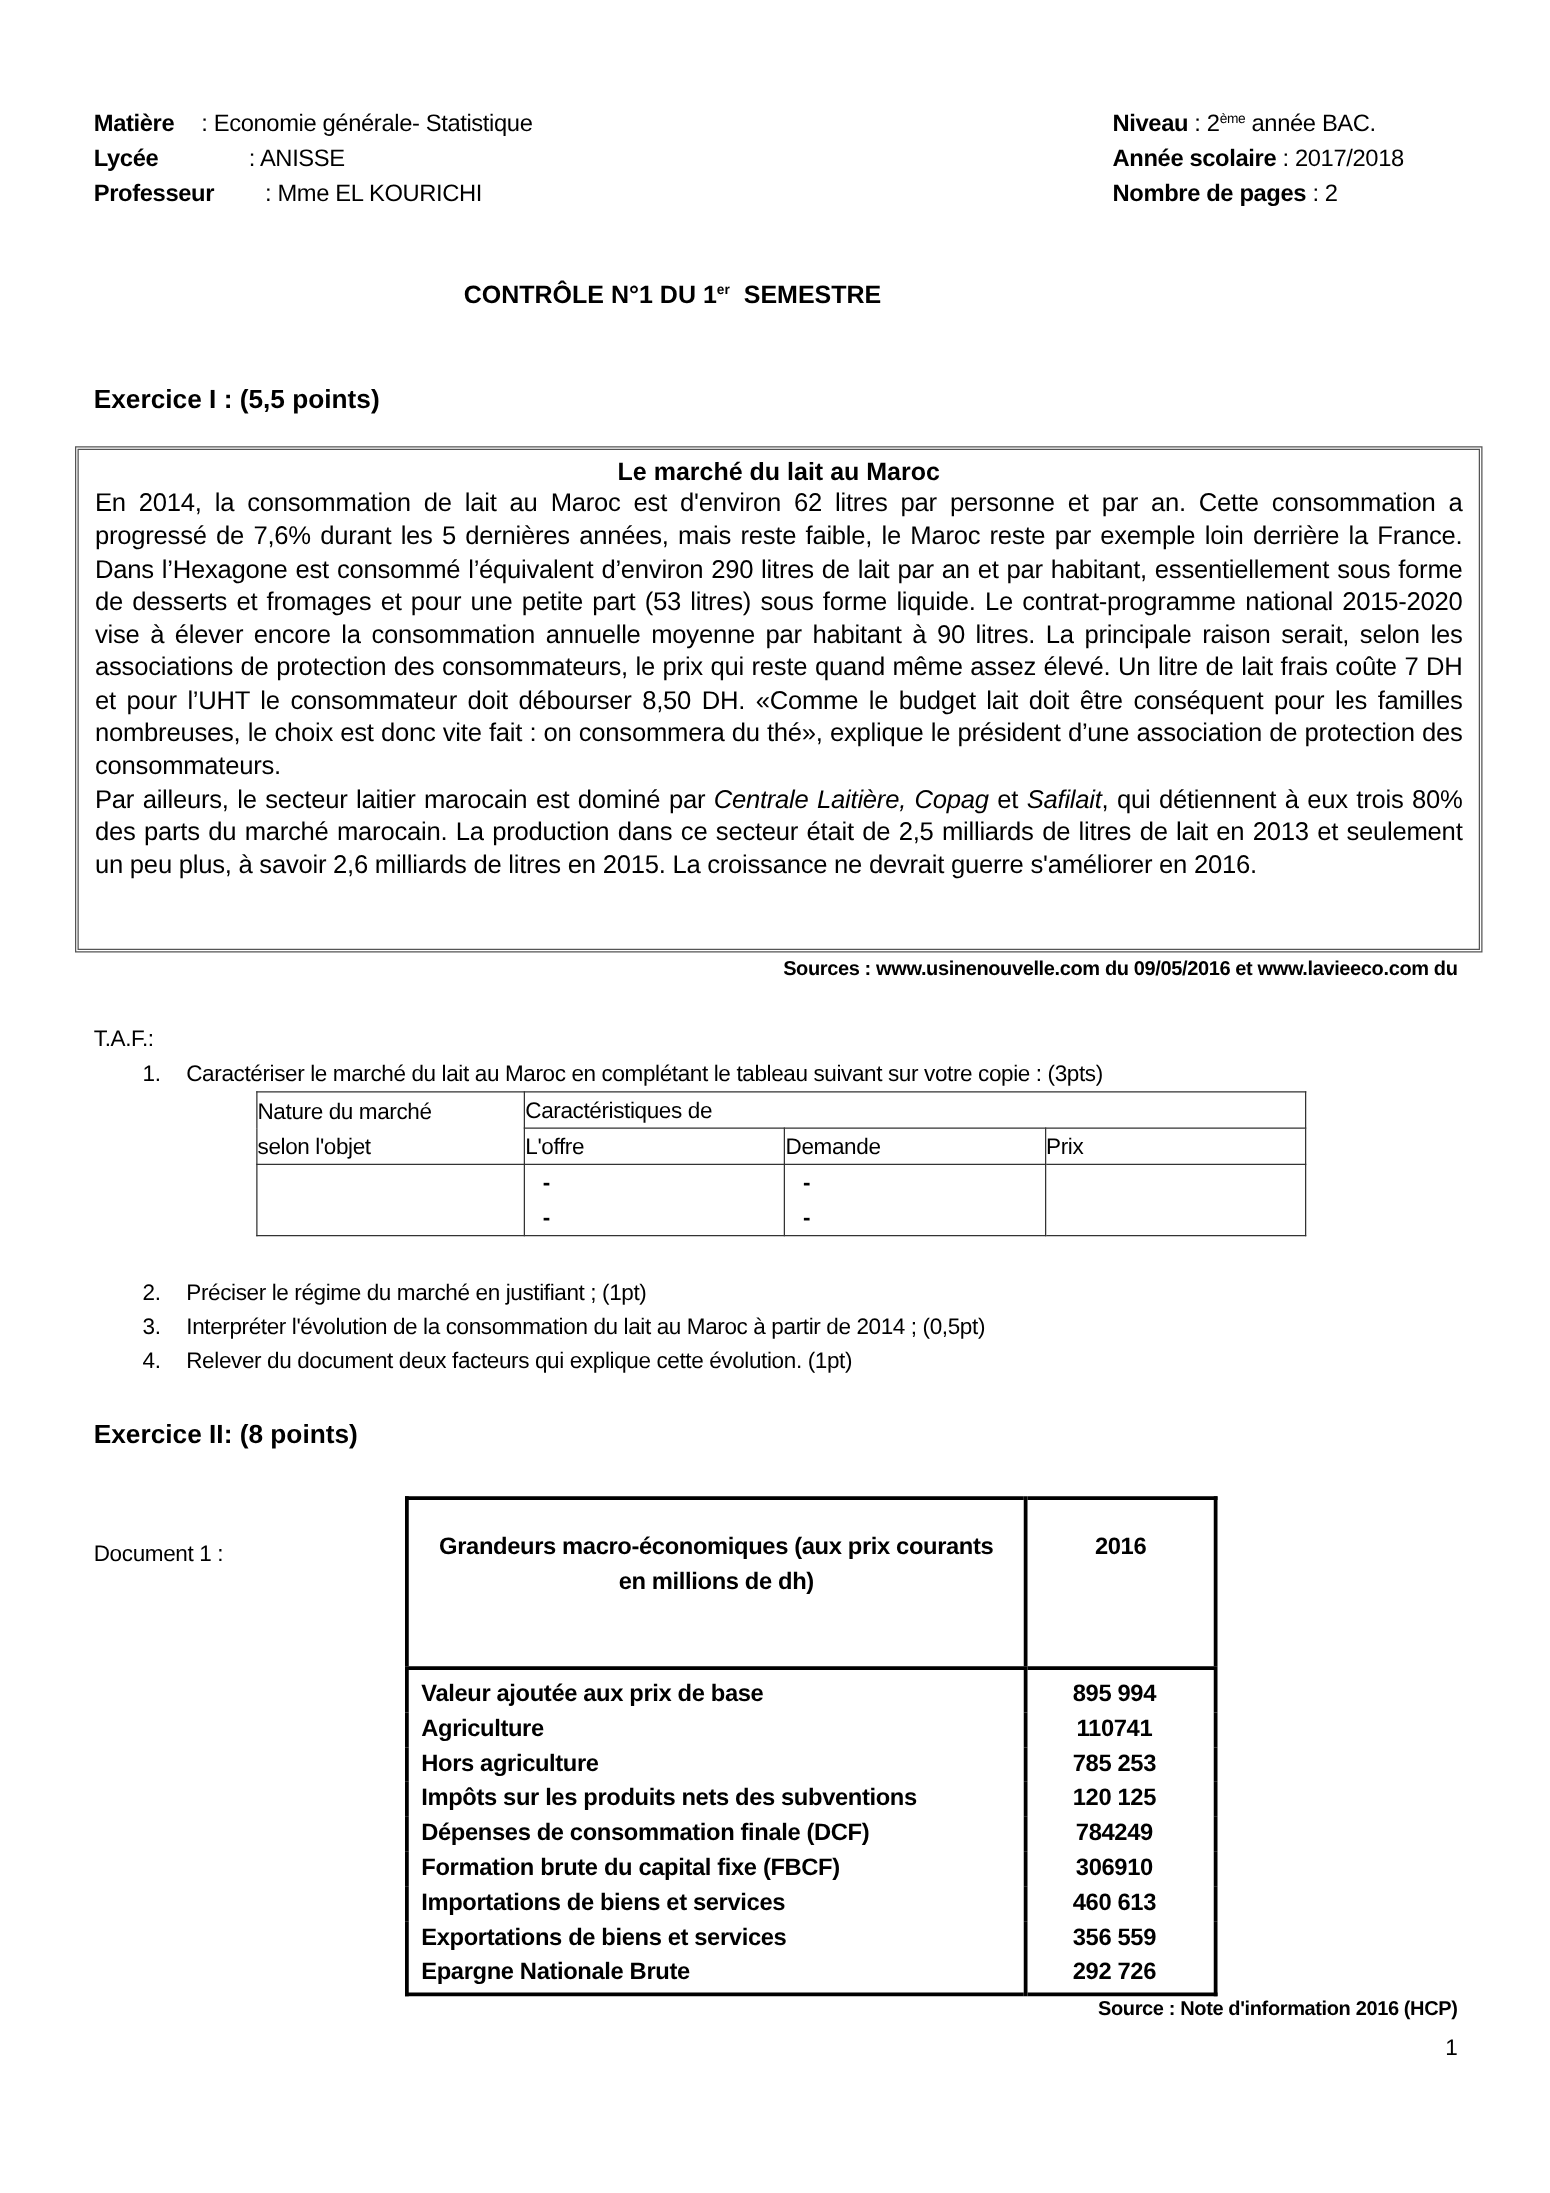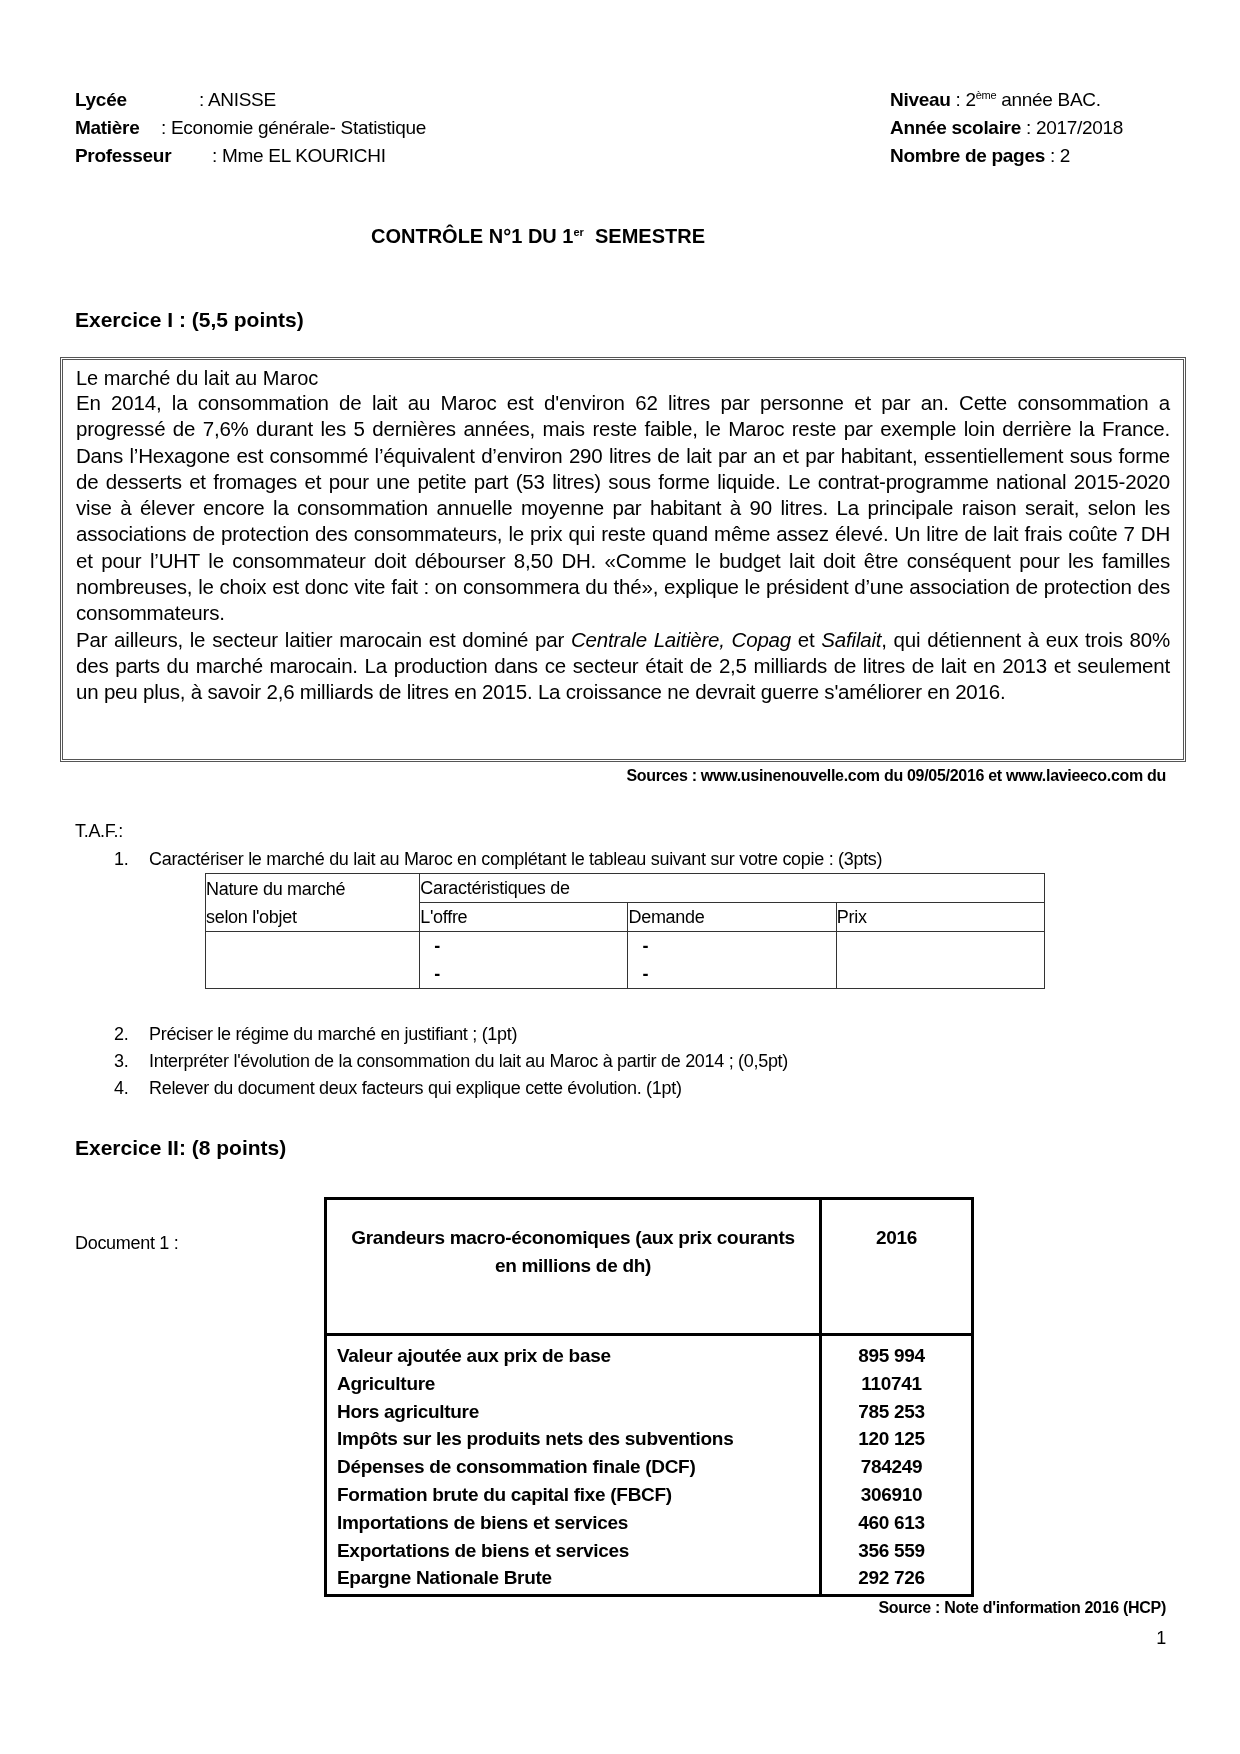--- a/index.html
+++ b/index.html
@@ -7,21 +7,21 @@
   .abs { position: absolute; }
   .cal { font-family: "Liberation Sans", sans-serif; letter-spacing: -0.3px; }
   .arial { font-family: "Liberation Sans", sans-serif; }
   .hdr { font-size: 19px; line-height: 28px; white-space: nowrap; }
   .hdr b { font-weight: bold; }
   .hdr .lbl { display: inline-block; font-weight: bold; }
   sup { font-size: 11px; vertical-align: 7px; line-height: 0; }
   .title { left: 0; width: 1076px; top: 225px; text-align: center; font-weight: bold; font-size: 20px; }
   .ex-title { font-weight: bold; font-size: 21px; }
   .textbox { left: 60px; top: 357px; width: 1126px; height: 405px; border: 3px double #555; box-sizing: border-box; padding: 6px 13px 0 13px; }
-  .textbox h3 { margin: 0; font-size: 20px; font-weight: normal; line-height: 24px; }
+  .textbox h3 { margin: 0; text-align: center; font-size: 20px; font-weight: bold; line-height: 24px; }
   .textbox p { margin: 0; font-size: 20.5px; line-height: 26.3px; text-align: justify; letter-spacing: -0.2px; }
   .src { font-size: 16px; font-weight: bold; text-align: right; line-height: 26px; }
   .q { font-size: 18px; font-weight: normal; line-height: 27px; white-space: nowrap; }
   .q .num { display: inline-block; width: 35px; }
   table { border-collapse: collapse; }
   .t1 { left: 205px; top: 873px; width: 840px; font-size: 18px; font-weight: bold; }
   .t1 td, .t1 th { border: 1.5px solid #333; text-align: left; padding: 0; height: 28px; font-weight: normal; }
   .t1 .dashcell { text-align: left; padding-left: 14px; vertical-align: top; line-height: 28px; font-weight: bold; }
   .t2 { left: 324px; top: 1197px; width: 650px; border: 3px solid #000; font-size: 19px; font-weight: bold; }
   .t2 .hcell { border-bottom: 3px solid #000; height: 108px; text-align: center; vertical-align: top; padding-top: 24px; line-height: 28px; }
@@ -29,22 +29,22 @@
   .t2 td.lab { padding: 0 0 0 10px; line-height: 27.8px; text-align: left; white-space: nowrap; }
   .t2 td.val { padding: 0 10px 0 0; line-height: 27.8px; text-align: center; white-space: nowrap; }
   .t2 tr.first td { padding-top: 6px; }
   .t2 tr.last td { padding-bottom: 2px; }
   .pagenum { font-size: 18px; }
 </style>
 </head>
 <body>
 
 <div class="abs cal hdr" style="left:75px; top:86px;">
+  <div><span class="lbl" style="width:86px">Matière</span><span>: Economie générale- Statistique</span></div>
   <div><span class="lbl" style="width:124px">Lycée</span><span>: ANISSE</span></div>
-  <div><span class="lbl" style="width:86px">Matière</span><span>: Economie générale- Statistique</span></div>
   <div><span class="lbl" style="width:137px">Professeur</span><span>: Mme EL KOURICHI</span></div>
 </div>
 
 <div class="abs cal hdr" style="left:890px; top:86px;">
   <div><b>Niveau</b><span> : 2</span><sup>ème</sup><span> année BAC.</span></div>
   <div><b>Année scolaire</b><span> : 2017/2018</span></div>
   <div><b>Nombre de pages</b><span> : 2</span></div>
 </div>
 
 <div class="abs arial title"><span>CONTRÔLE N°1 DU 1</span><sup>er</sup><span style="white-space:pre">  SEMESTRE</span></div>

